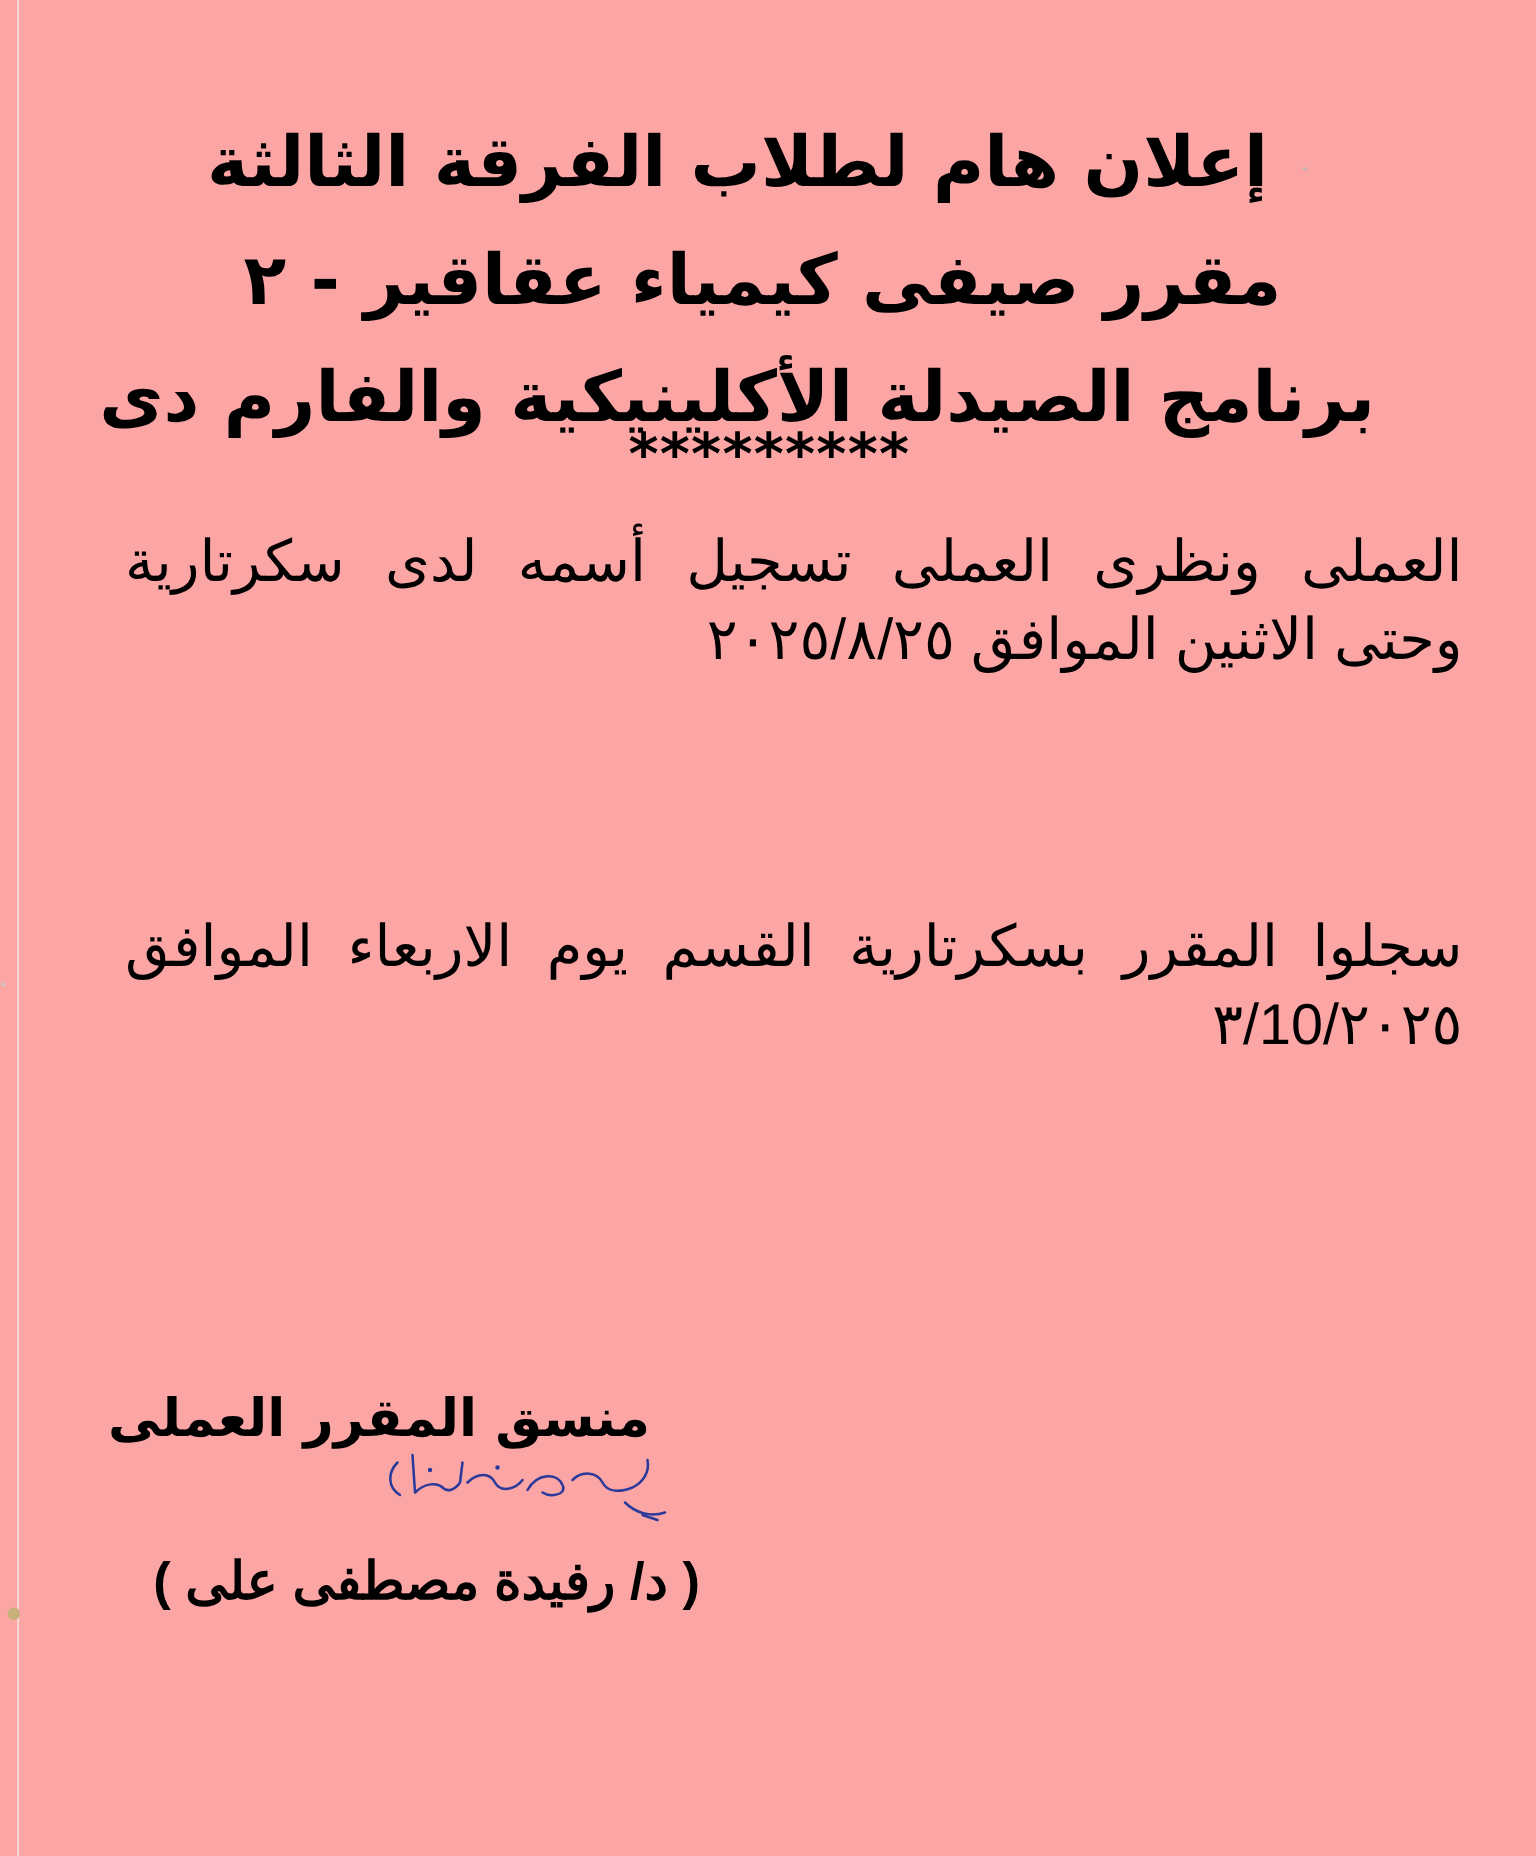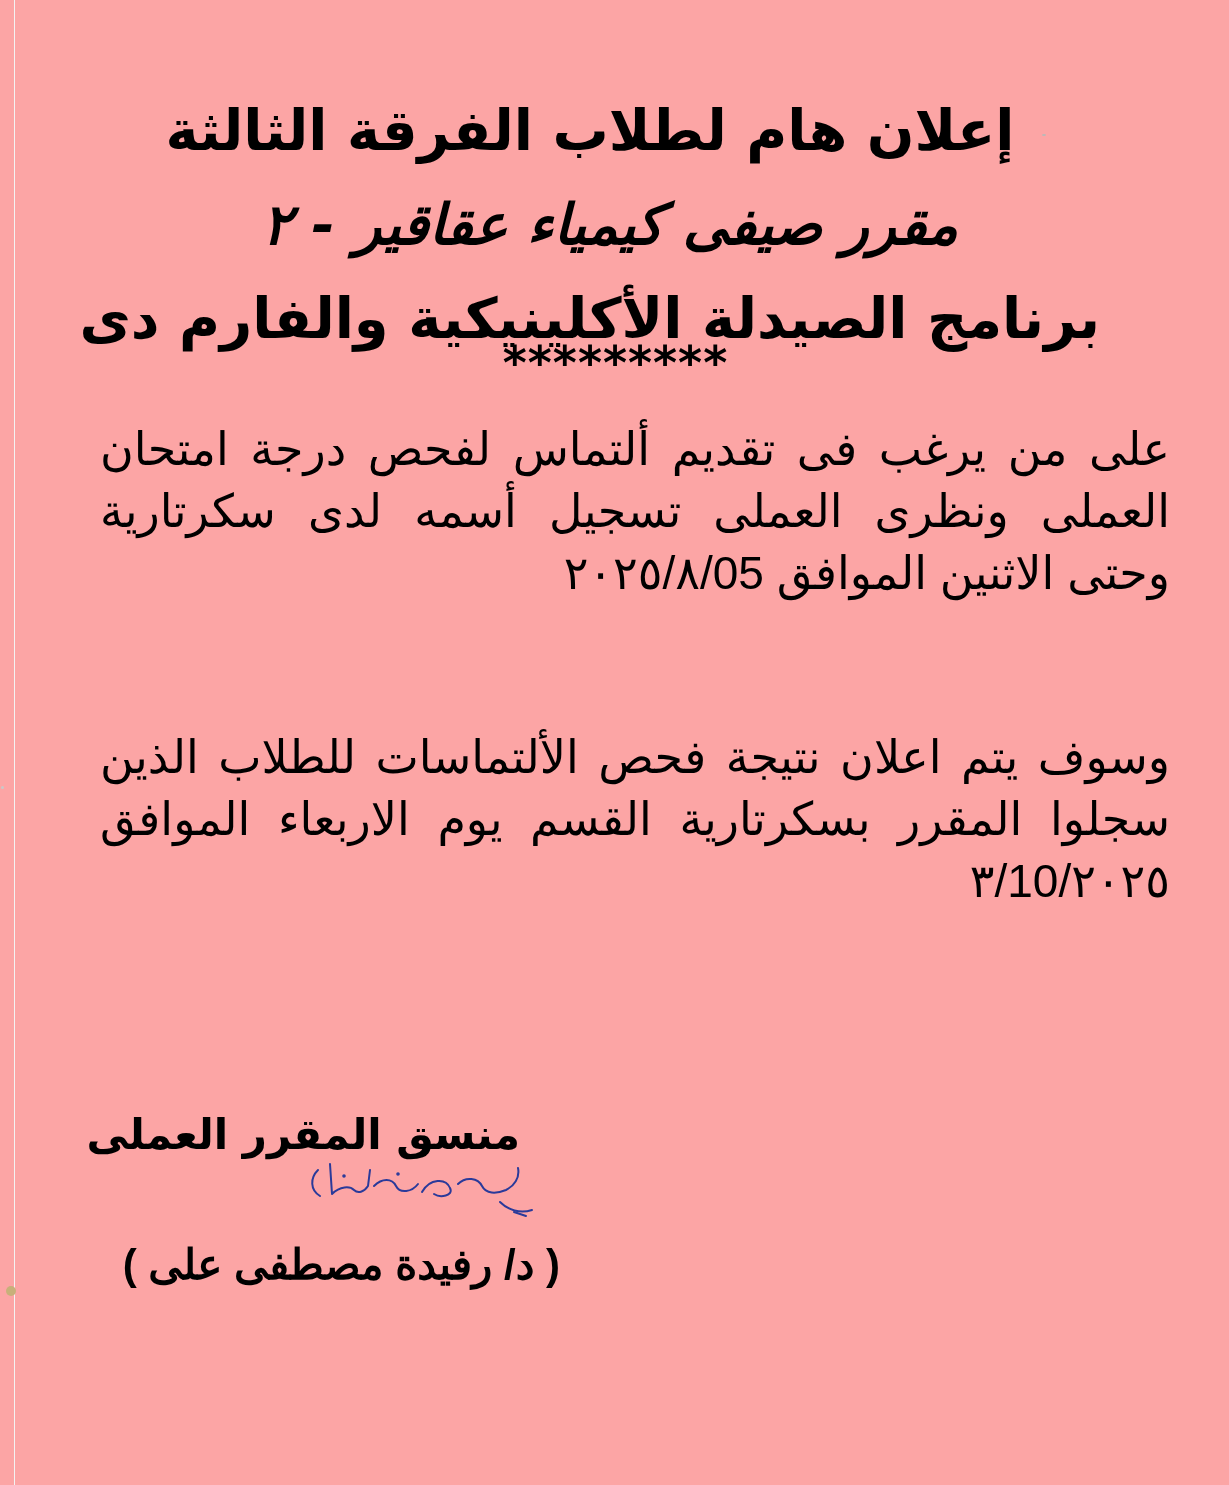--- a/index.html
+++ b/index.html
@@ -38,21 +38,21 @@
     }
     .title-line {
       font-family: "DejaVu Sans", sans-serif;
       font-weight: bold;
       font-size: 56px;
       line-height: 94px;
       white-space: nowrap;
       letter-spacing: 0px;
     }
     .title-line.l1 { transform: translateX(-30px); }
-    .title-line.l2 { transform: translateX(-10px); font-style: italic; }
+    .title-line.l2 { transform: translateX(-10px); }
     .stars {
       position: absolute;
       left: 0;
       width: 1229px;
       top: 338px;
       text-align: center;
       font-family: "DejaVu Sans", sans-serif;
       font-weight: bold;
       font-size: 46px;
       letter-spacing: 1px;
@@ -149,27 +149,25 @@
 
   <div class="title-block">
     <div class="title-line l1">إعلان هام لطلاب الفرقة الثالثة</div>
     <div class="title-line l2">مقرر صيفى كيمياء عقاقير - ٢</div>
     <div class="title-line l3">برنامج الصيدلة الأكلينيكية والفارم دى</div>
   </div>
 
   <div class="stars">*********</div>
 
   <div class="para para1">
-    <span class="line">على من يرغب فى تقديم ألتماس لفحص درجة امتحان</span>
     <span class="line">العملى ونظرى العملى تسجيل أسمه لدى سكرتارية</span>
-    <span class="line last">وحتى الاثنين الموافق ٢٠٢٥/٨/05</span>
+    <span class="line last">وحتى الاثنين الموافق ٢٠٢٥/٨/٢٥</span>
   </div>
 
   <div class="para para2">
-    <span class="line">وسوف يتم اعلان نتيجة فحص الألتماسات للطلاب الذين</span>
     <span class="line">سجلوا المقرر بسكرتارية القسم يوم الاربعاء الموافق</span>
     <span class="line last">٢٠٢٥/10/٣</span>
   </div>
 
   <div class="sig-block">
     <div class="sig-title">منسق المقرر العملى</div>
     <svg class="signature" viewBox="0 0 260 70" xmlns="http://www.w3.org/2000/svg">
       <g fill="none" stroke="#2a3a9a" stroke-width="2" stroke-linecap="round" stroke-linejoin="round">
         <path d="M18 14 C10 22, 10 34, 20 40"></path>
         <path d="M30 8 L32 38 C40 30, 50 30, 54 34 C58 38, 64 36, 68 30 L70 14"></path>

